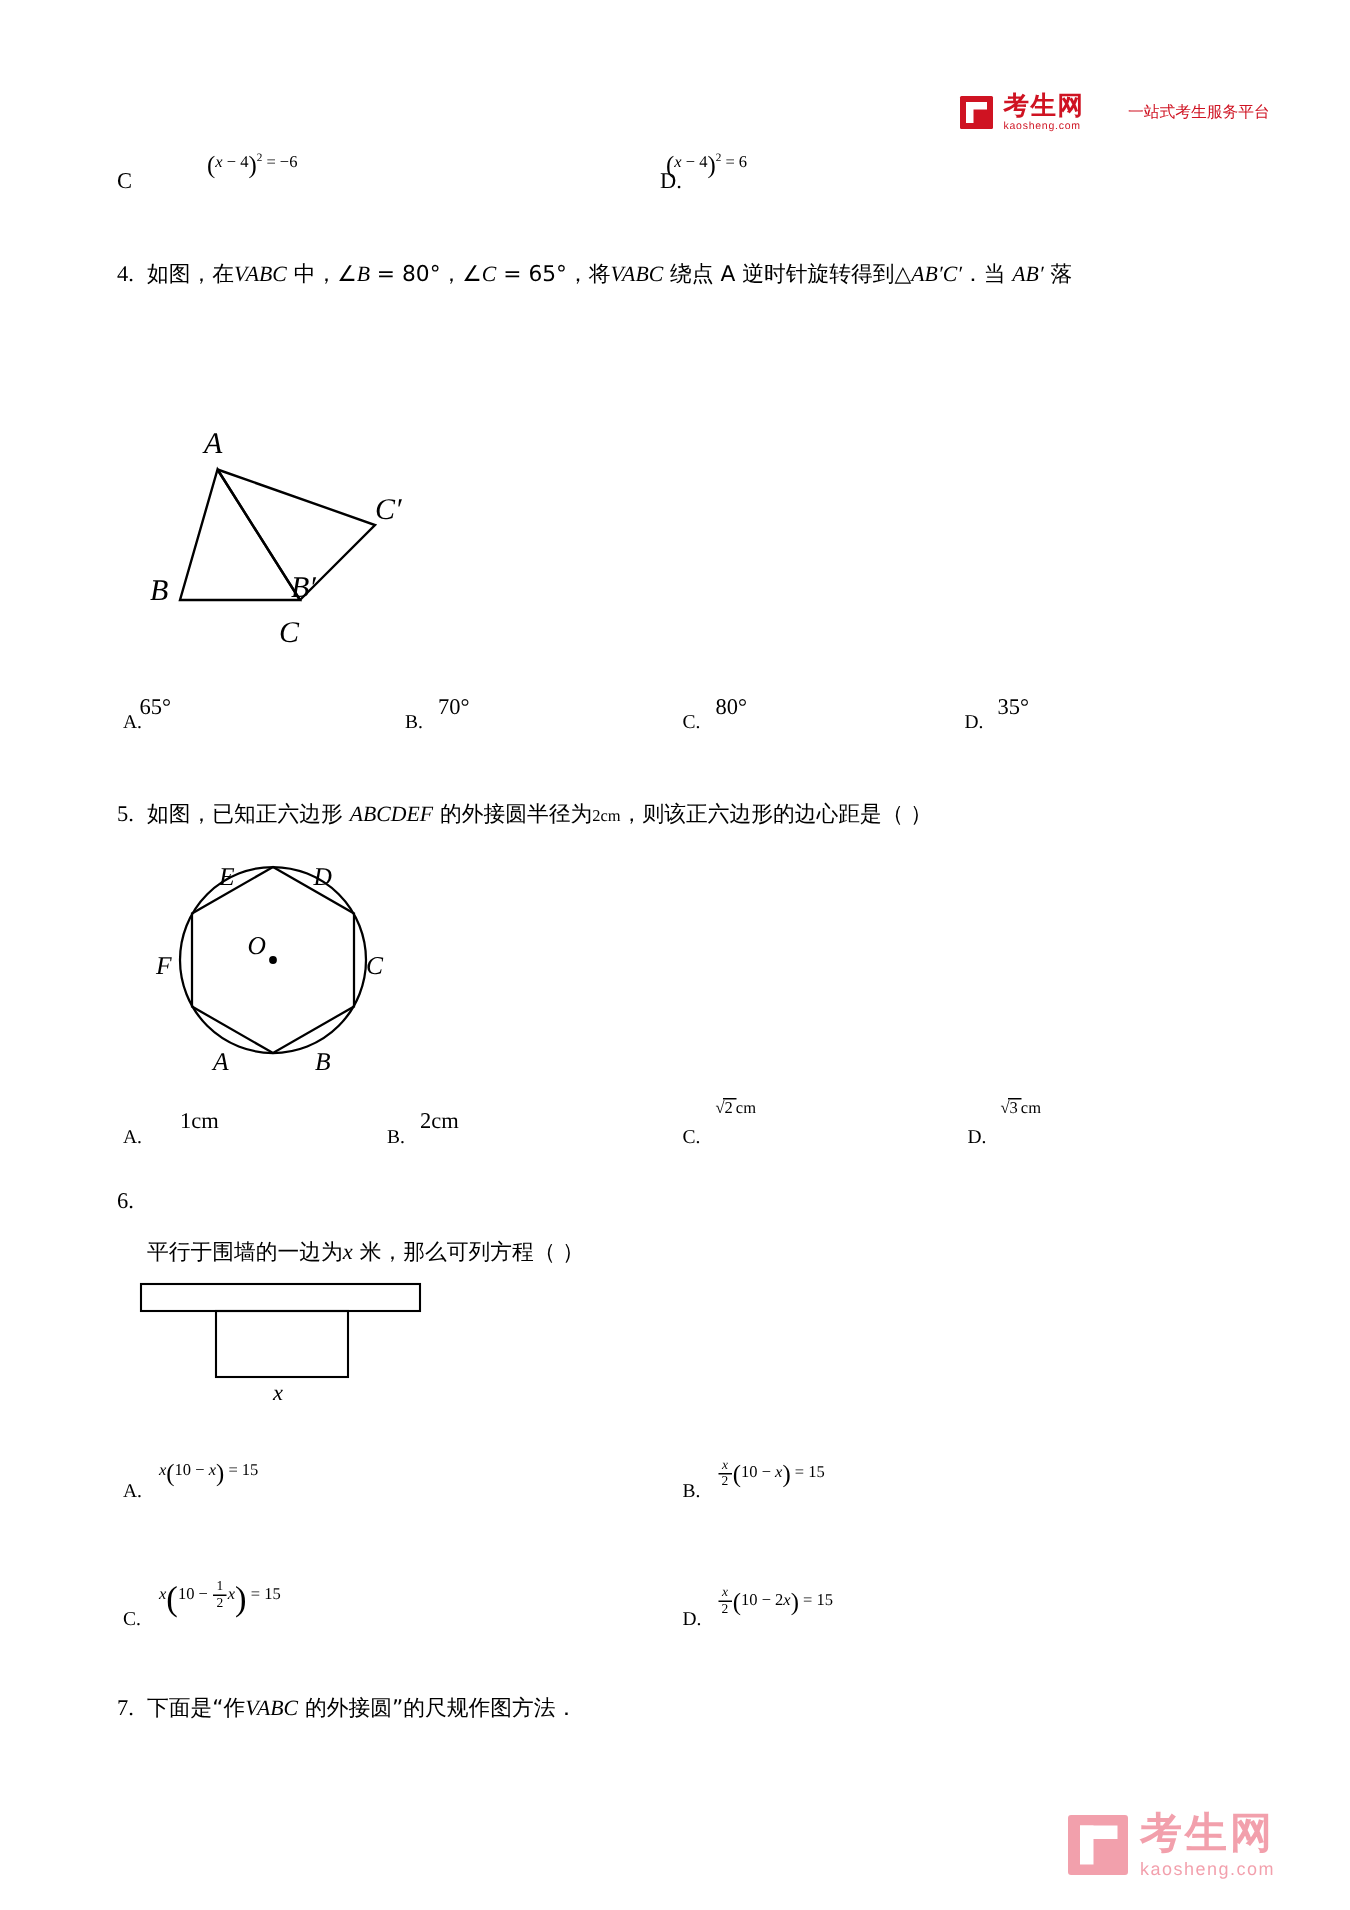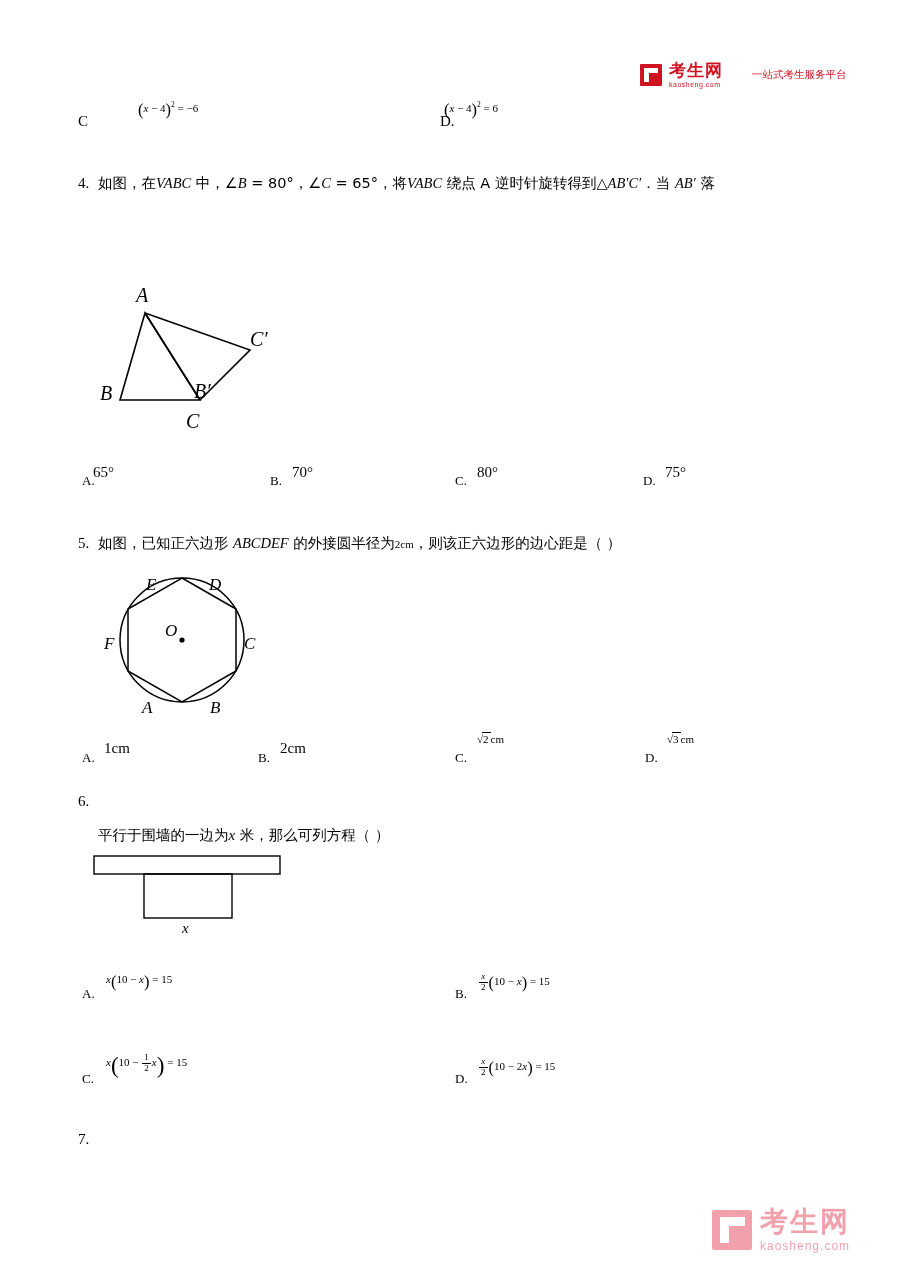--- a/index.html
+++ b/index.html
@@ -205,21 +205,21 @@
     </svg>
   </div>
 
   <div class="abs q opt-letter" style="left:82px; top:470px;">A.</div>
   <div class="abs q" style="left:93px; top:461px;">65°</div>
   <div class="abs q opt-letter" style="left:270px; top:470px;">B.</div>
   <div class="abs q" style="left:292px; top:461px;">70°</div>
   <div class="abs q opt-letter" style="left:455px; top:470px;">C.</div>
   <div class="abs q" style="left:477px; top:461px;">80°</div>
   <div class="abs q opt-letter" style="left:643px; top:470px;">D.</div>
-  <div class="abs q" style="left:665px; top:461px;">75°</div>
+  <div class="abs q" style="left:665px; top:461px;">35°</div>
 
   <div class="abs q" style="left:78px; top:532px;">5.</div>
   <div class="abs q cn" style="left:98px; top:532px; width:760px;">
     如图，已知正六边形 <span class="mi">ABCDEF</span> 的外接圆半径为<span class="math">2cm</span>，则该正六边形的边心距是（      ）
   </div>
 
   <div class="abs" style="left:92px; top:565px;">
     <svg width="200" height="160" viewBox="0 0 200 160">
       <circle cx="90" cy="75" r="62" fill="none" stroke="#000" stroke-width="1.5"></circle>
       <polygon points="90,13 144,44 144,106 90,137 36,106 36,44" fill="none" stroke="#000" stroke-width="1.5"></polygon>
@@ -228,21 +228,21 @@
       <text x="54" y="25" font-family="Liberation Serif, serif" font-style="italic" font-size="17">E</text>
       <text x="117" y="25" font-family="Liberation Serif, serif" font-style="italic" font-size="17">D</text>
       <text x="12" y="84" font-family="Liberation Serif, serif" font-style="italic" font-size="17">F</text>
       <text x="152" y="84" font-family="Liberation Serif, serif" font-style="italic" font-size="17">C</text>
       <text x="50" y="148" font-family="Liberation Serif, serif" font-style="italic" font-size="17">A</text>
       <text x="118" y="148" font-family="Liberation Serif, serif" font-style="italic" font-size="17">B</text>
     </svg>
   </div>
 
   <div class="abs q opt-letter" style="left:82px; top:747px;">A.</div>
-  <div class="abs q" style="left:104px; top:737px;">1cm</div>
+  <div class="abs q" style="left:120px; top:737px;">1cm</div>
   <div class="abs q opt-letter" style="left:258px; top:747px;">B.</div>
   <div class="abs q" style="left:280px; top:737px;">2cm</div>
   <div class="abs q opt-letter" style="left:455px; top:747px;">C.</div>
   <div class="abs math" style="left:477px; top:732px;">
     √<span class="sqrt">2</span>cm
   </div>
   <div class="abs q opt-letter" style="left:645px; top:747px;">D.</div>
   <div class="abs math" style="left:667px; top:732px;">
     √<span class="sqrt">3</span>cm
   </div>
@@ -271,20 +271,23 @@
   <div class="abs q opt-letter" style="left:82px; top:1068px;">C.</div>
   <div class="abs math" style="left:106px; top:1052px;">
     <span class="mi">x</span><span class="paren-big" style="font-size:2.1em; vertical-align:-0.3em;">(</span>10 − <span class="frac"><span class="num">1</span><span class="den">2</span></span><span class="mi">x</span><span class="paren-big" style="font-size:2.1em; vertical-align:-0.3em;">)</span> = 15
   </div>
   <div class="abs q opt-letter" style="left:455px; top:1068px;">D.</div>
   <div class="abs math" style="left:478px; top:1057px;">
     <span class="frac"><span class="num mi">x</span><span class="den">2</span></span><span class="paren-big">(</span>10 − 2<span class="mi">x</span><span class="paren-big">)</span> = 15
   </div>
 
   <div class="abs q" style="left:78px; top:1128px;">7.</div>
+  <div class="abs q cn" style="left:98px; top:1128px; width:760px;">
+    下面是“作<span class="mi" style="font-family:'Liberation Serif',serif;">VABC</span> 的外接圆”的尺规作图方法．
+  </div>
 
 
   <div class="watermark">
     <div class="wm-mark"></div>
     <div class="wm-text">
       <span class="wm-cn">考生网</span>
       <span class="wm-en">kaosheng.com</span>
     </div>
   </div>
 

